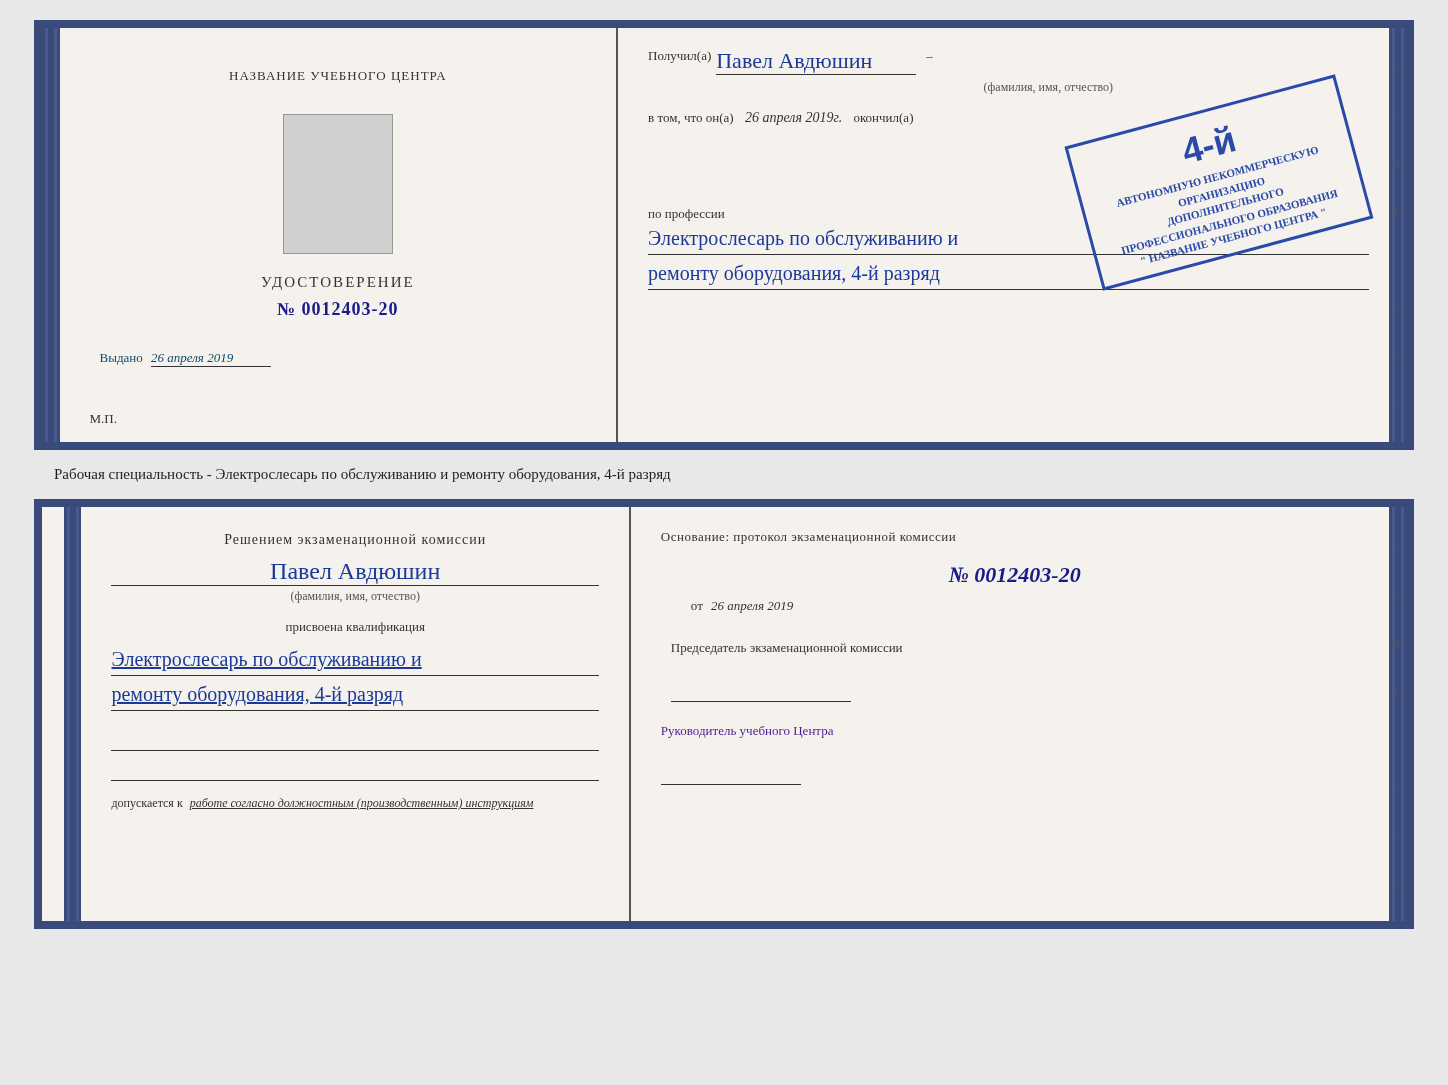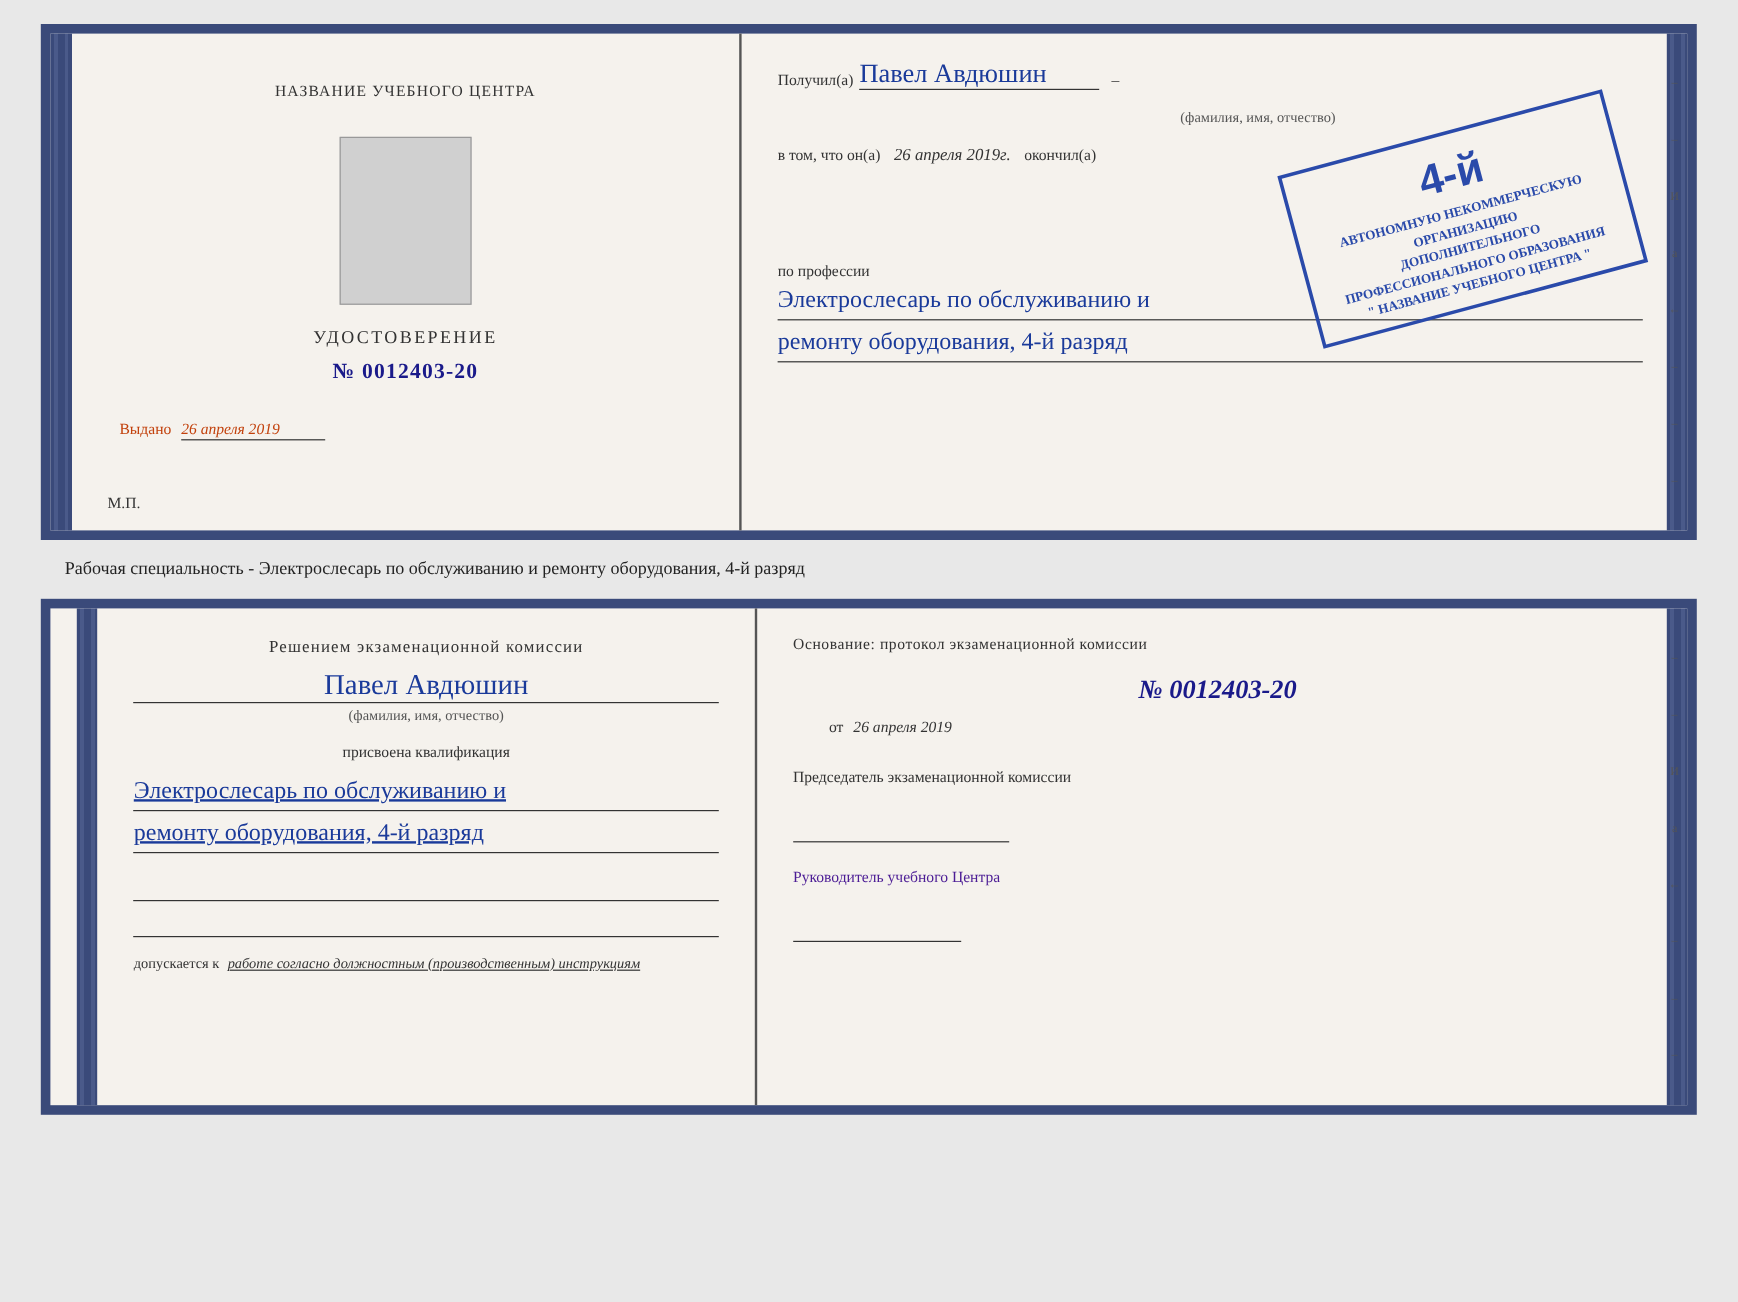--- a/index.html
+++ b/index.html
@@ -94,21 +94,21 @@
       font-size: 18px;
       font-weight: bold;
       color: #1a1a8a;
       font-style: normal;
       letter-spacing: 1px;
     }
 
     .issued-line {
       margin-top: 30px;
       font-size: 13px;
-      color: #c2410c;
+      color: #0c4a6e;
       align-self: flex-start;
       margin-left: 10px;
     }
 
     .issued-date {
       font-size: 13px;
       font-style: italic;
       border-bottom: 1px solid #333;
       display: inline-block;
       min-width: 120px;
@@ -118,24 +118,23 @@
       position: absolute;
       bottom: 15px;
       left: 30px;
       font-size: 13px;
       color: #333;
     }
 
     
     .received-line {
       font-size: 13px;
-      margin-bottom: 16px;
+      margin-bottom: 5px;
       color: #333;
       display: flex;
-      align-items: flex-end;
       gap: 5px;
     }
 
     .handwritten-name {
       font-size: 22px;
       font-family: 'Segoe Script', 'Brush Script MT', cursive;
       color: #1a3a9a;
       border-bottom: 1px solid #333;
       min-width: 200px;
       display: inline-block;
@@ -337,20 +336,21 @@
       color: #333;
       margin-bottom: 25px;
     }
 
     .from-date-val {
       font-style: italic;
     }
 
     .chairman-section {
       margin-bottom: 20px;
+      margin-left: 10px;
     }
 
     .chairman-title {
       font-size: 13px;
       color: #333;
       margin-bottom: 25px;
       line-height: 1.4;
     }
 
     .chairman-sig-line {

